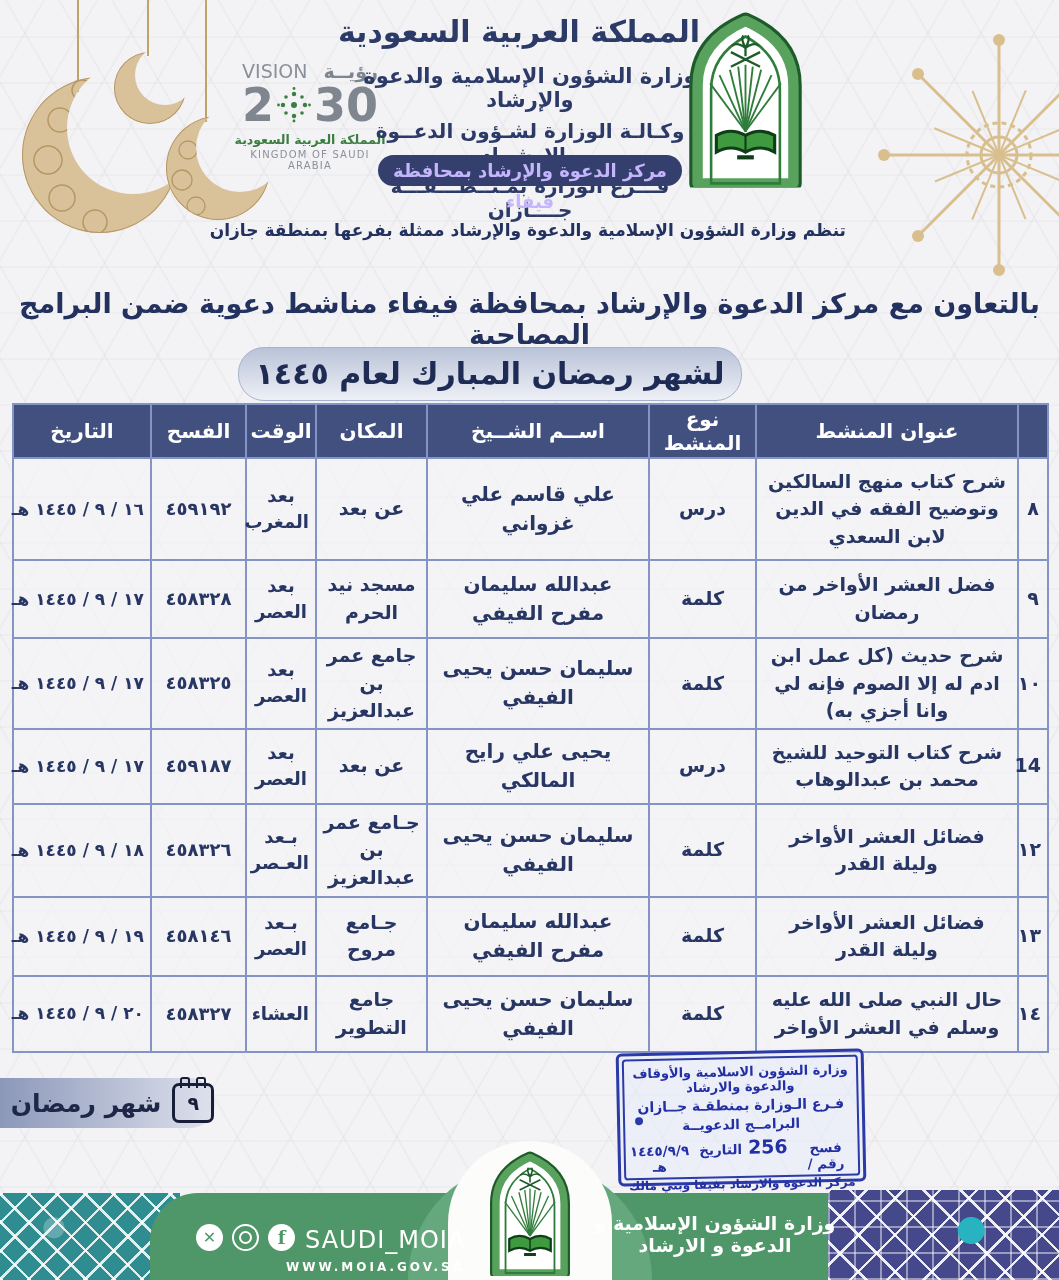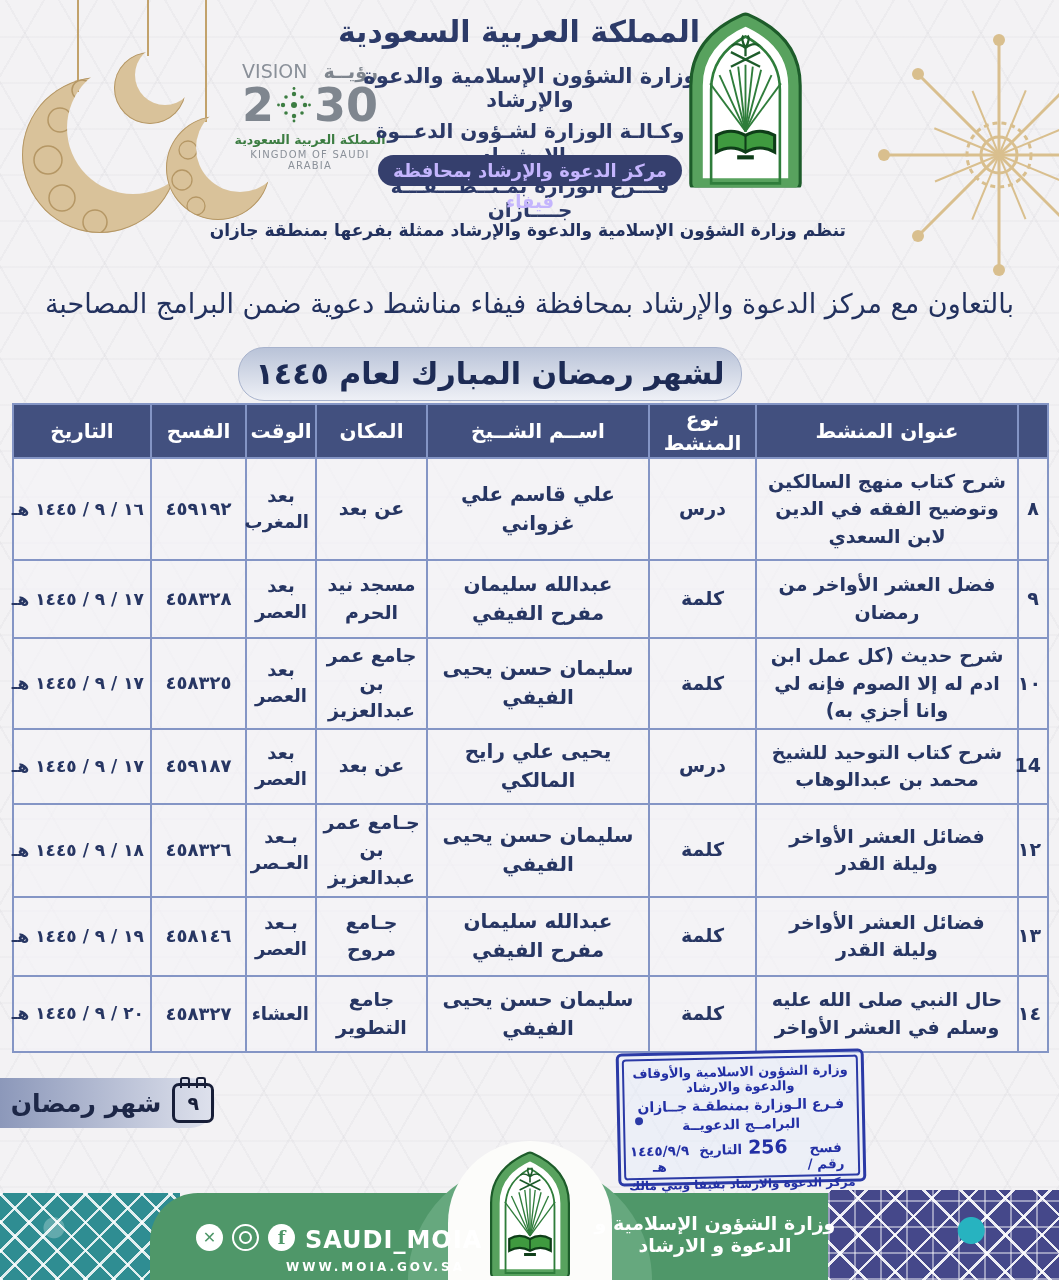--- a/index.html
+++ b/index.html
@@ -23,21 +23,21 @@
   .vision{left:230px;top:60px;width:160px;text-align:center;direction:ltr;}
   .vision .v-row1{display:flex;justify-content:center;align-items:center;gap:16px;color:#8a9099;font-size:19px;}
   .vision .v-row1 .ar{font-weight:bold;color:#7f868f;}
   .vision .v-row2{display:flex;justify-content:center;align-items:center;gap:2px;font-size:46px;font-weight:bold;color:#7f868f;line-height:1;}
   .vision .v-row3{color:#3c7d42;font-weight:bold;font-size:12.5px;margin-top:4px;}
   .vision .v-row4{color:#8a9099;font-size:10px;letter-spacing:1.2px;margin-top:2px;}
   .logo-top{left:683px;top:10px;width:125px;height:178px;}
   .logo-bottom{left:478px;top:1150px;width:104px;height:126px;z-index:6;}
   
   .intro1{left:0;top:220px;width:846px;text-align:right;font-size:17px;font-weight:bold;color:#22315e;}
-  .intro2{left:0;top:288px;width:1059px;text-align:center;font-size:27px;font-weight:normal;color:#22315e;}
+  .intro2{left:0;top:288px;width:1059px;text-align:center;font-size:27px;font-weight:bold;color:#22315e;}
   .season-pill{left:238px;top:347px;width:502px;height:52px;border-radius:26px;
     background:linear-gradient(180deg,#b9c3d8,#eef0f6);border:1px solid #a7b2cc;
     text-align:center;font-size:30px;font-weight:bold;color:#1d2b55;line-height:52px;}
   
   table.sched{position:absolute;left:12px;top:403px;width:1035px;border-collapse:collapse;table-layout:fixed;direction:rtl;}
   table.sched th,table.sched td{border:2px solid #8495c5;}
   table.sched thead th{background:#42507f;color:#fff;font-size:20px;font-weight:bold;height:44px;padding:2px;}
   table.sched td{background:rgba(244,243,247,.72);color:#273663;font-weight:bold;text-align:center;vertical-align:middle;padding:3px 6px;line-height:1.45;}
   td.c-num{background:#42507f;color:#fff;font-size:19px;}
   td.c-title{font-size:19px;}
@@ -89,21 +89,21 @@
       repeating-linear-gradient(0deg, rgba(255,255,255,.45) 0 2px, transparent 2px 26px),
       repeating-linear-gradient(90deg, rgba(255,255,255,.45) 0 2px, transparent 2px 26px);}
   .dome-light{left:408px;top:1162px;width:244px;height:118px;background:#66a87e;border-radius:122px 122px 0 0;z-index:3;}
   .dome-white{left:448px;top:1141px;width:164px;height:139px;background:#fcfcfa;border-radius:82px 82px 0 0;z-index:5;}
   .social{left:196px;top:1224px;display:flex;align-items:center;gap:9px;z-index:6;direction:ltr;}
   .sicon{width:27px;height:27px;border-radius:50%;display:flex;align-items:center;justify-content:center;box-sizing:border-box;}
   .sicon.x{background:#fff;color:#4f9769;font-weight:bold;font-size:16px;}
   .sicon.ig{border:2.5px solid #fff;}
   .sicon.ig::after{content:"";width:9px;height:9px;border:2.5px solid #fff;border-radius:50%;}
   .sicon.fb{background:#fff;color:#4f9769;font-weight:bold;font-size:18px;font-family:"DejaVu Serif",serif;}
-  .handle{left:305px;top:1226px;color:#fff;font-weight:bold;font-size:24px;letter-spacing:1px;z-index:6;direction:ltr;}
+  .handle{left:305px;top:1226px;color:#fff;font-weight:normal;font-size:24px;letter-spacing:1px;z-index:6;direction:ltr;}
   .website{left:286px;top:1260px;color:#fff;font-weight:bold;font-size:12px;letter-spacing:3px;z-index:6;direction:ltr;}
   .f-ar{left:590px;top:1212px;width:250px;text-align:center;color:#fff;font-weight:bold;font-size:19px;z-index:6;}
   .f-en{left:568px;top:1244px;width:290px;text-align:center;color:#fff;font-weight:bold;font-size:11px;letter-spacing:.3px;z-index:6;direction:ltr;}
   .ornament{pointer-events:none;}
 </style>
 </head>
 <body>
 
 <div class="page">
 

